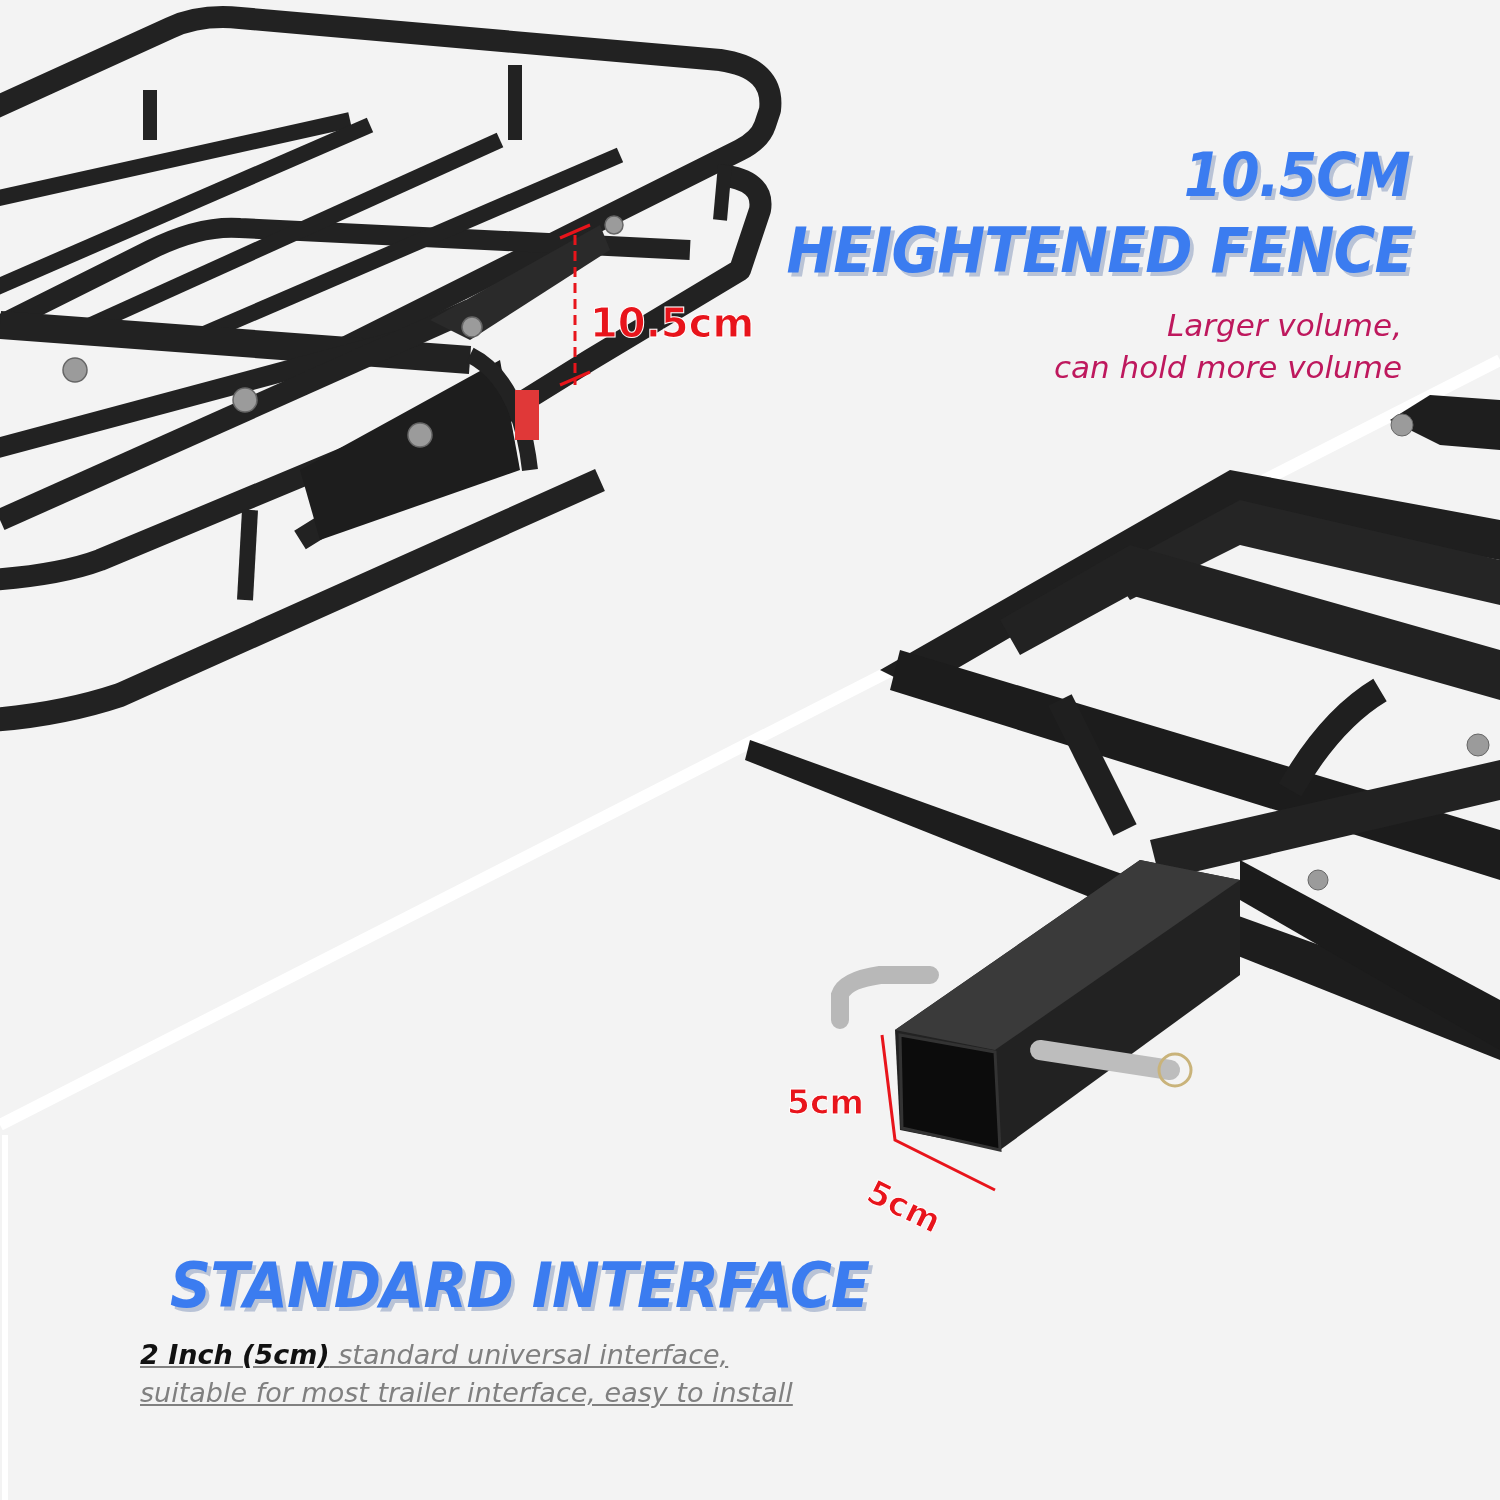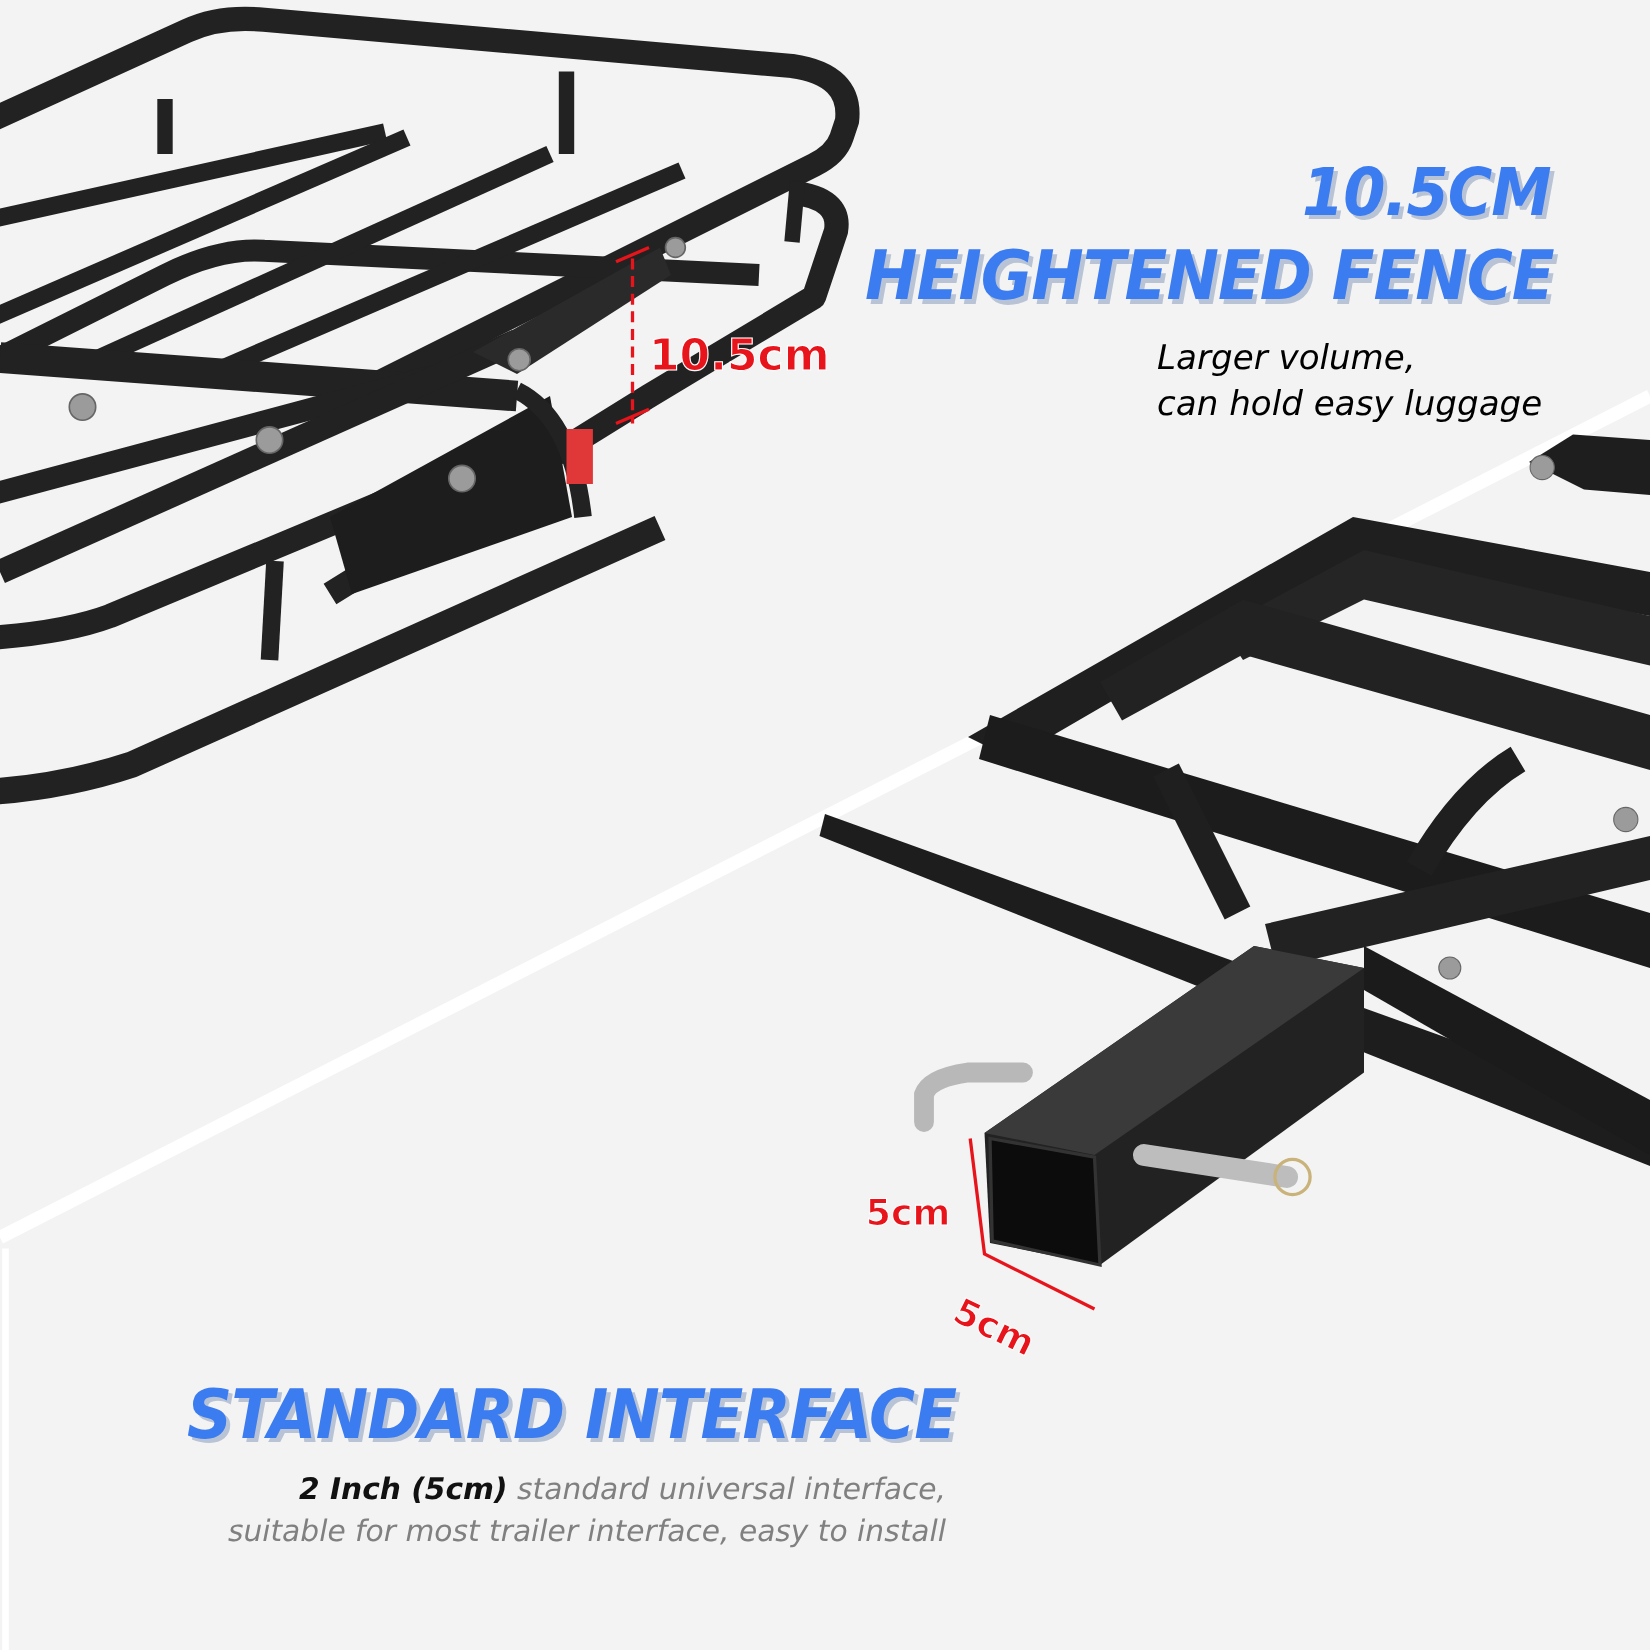--- a/index.html
+++ b/index.html
@@ -6,25 +6,25 @@
   body { width:1500px; height:1500px; background:#f3f3f3; position:relative; overflow:hidden;
          font-family:"DejaVu Sans", sans-serif; }
   .canvas { position:absolute; inset:0; width:1500px; height:1196px; }
   svg.art { position:absolute; left:0; top:0; width:1500px; height:1500px; }
   .headline { position:absolute; font-family:"DejaVu Sans", sans-serif; font-weight:bold; font-style:italic;
               color:#3b7cf0; letter-spacing:-1px; text-shadow:4px 4px 0 #b9c3d6; transform:scaleX(0.92);
               transform-origin:right center; line-height:1; }
   .h1 { right:90px; top:145px; font-size:60px; }
   .h2 { right:88px; top:220px; font-size:62px; }
   .h3 { left:170px; top:1255px; font-size:62px; transform-origin:left center; }
-  .sub { position:absolute; font-family:"DejaVu Sans", sans-serif; font-style:italic; color:#000000;
-         font-size:31px; line-height:42px; text-align:left; }
+  .sub { position:absolute; font-family:"DejaVu Sans", sans-serif; font-style:italic; color:#be185d;
+         font-size:31px; line-height:42px; text-align:right; }
   .sub1 { right:98px; top:304px; }
-  .desc { position:absolute; left:140px; top:1336px; width:720px; text-align:right; font-style:italic;
-          font-size:27px; line-height:38px; color:#808080; font-family:"DejaVu Sans", sans-serif; }
+  .desc { position:absolute; left:140px; top:1336px; width:720px; text-align:left; font-style:italic;
+          font-size:27px; line-height:38px; color:#808080; font-family:"DejaVu Sans", sans-serif;text-decoration:underline; }
   .desc b { color:#111; font-style:italic; }
   .dim { position:absolute; color:#e8141b; font-family:"DejaVu Sans", sans-serif; font-weight:bold;
          -webkit-text-stroke:1px #fff; }
   .dim-h { left:590px; top:300px; font-size:40px; }
   .dim-a { left:787px; top:1083px; font-size:33px; }
   .dim-b { left:878px; top:1172px; font-size:33px; transform:rotate(26deg); transform-origin:left top; }
 </style>
 </head>
 <body>
 
@@ -99,21 +99,21 @@
 
     <g stroke="#e8141b" stroke-width="3" fill="none">
       <path d="M882 1035 L895 1140 L995 1190"></path>
     </g>
   </svg>
 
   <div class="headline h1">10.5CM</div>
   <div class="headline h2">HEIGHTENED FENCE</div>
   <div class="sub sub1">
     <div>Larger volume,</div>
-    <div>can hold easy luggage</div>
+    <div>can hold more volume</div>
   </div>
 
   <div class="dim dim-h">10.5cm</div>
   <div class="dim dim-a">5cm</div>
   <div class="dim dim-b">5cm</div>
 
   <div class="headline h3">STANDARD INTERFACE</div>
   <div class="desc">
     <div><b>2 Inch (5cm)</b><span> standard universal interface,</span></div>
     <div>suitable for most trailer interface, easy to install</div>

